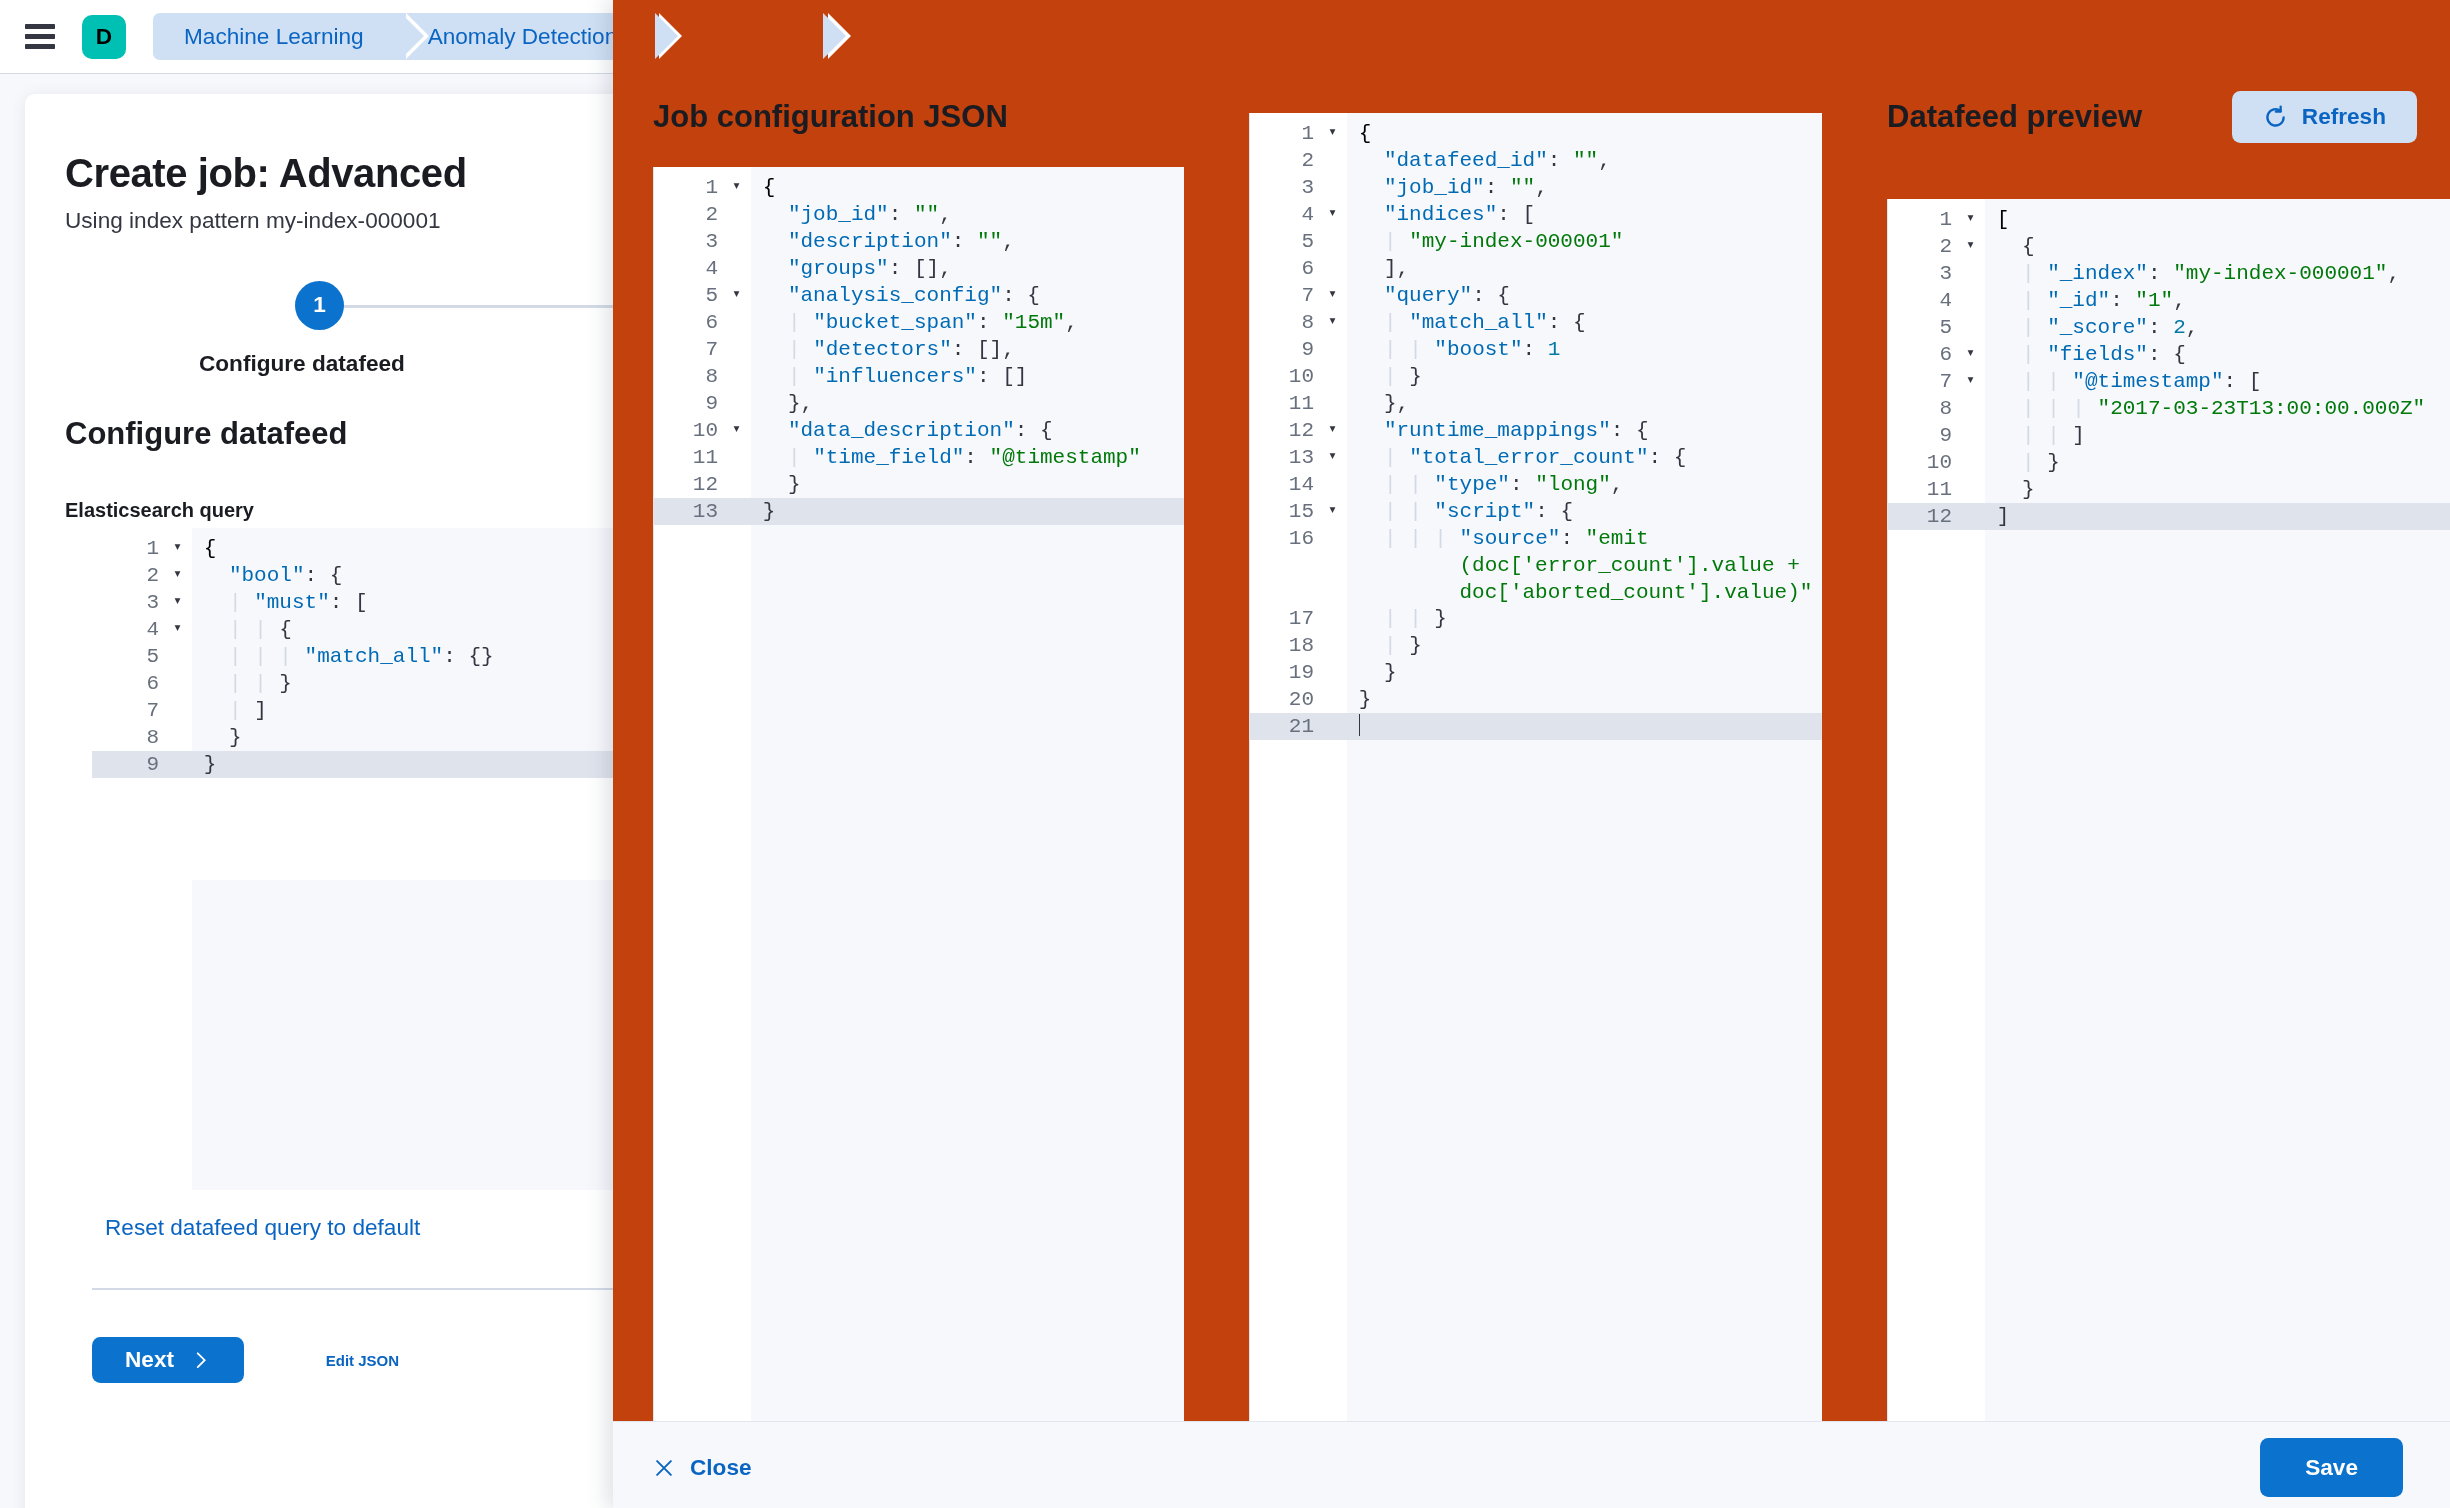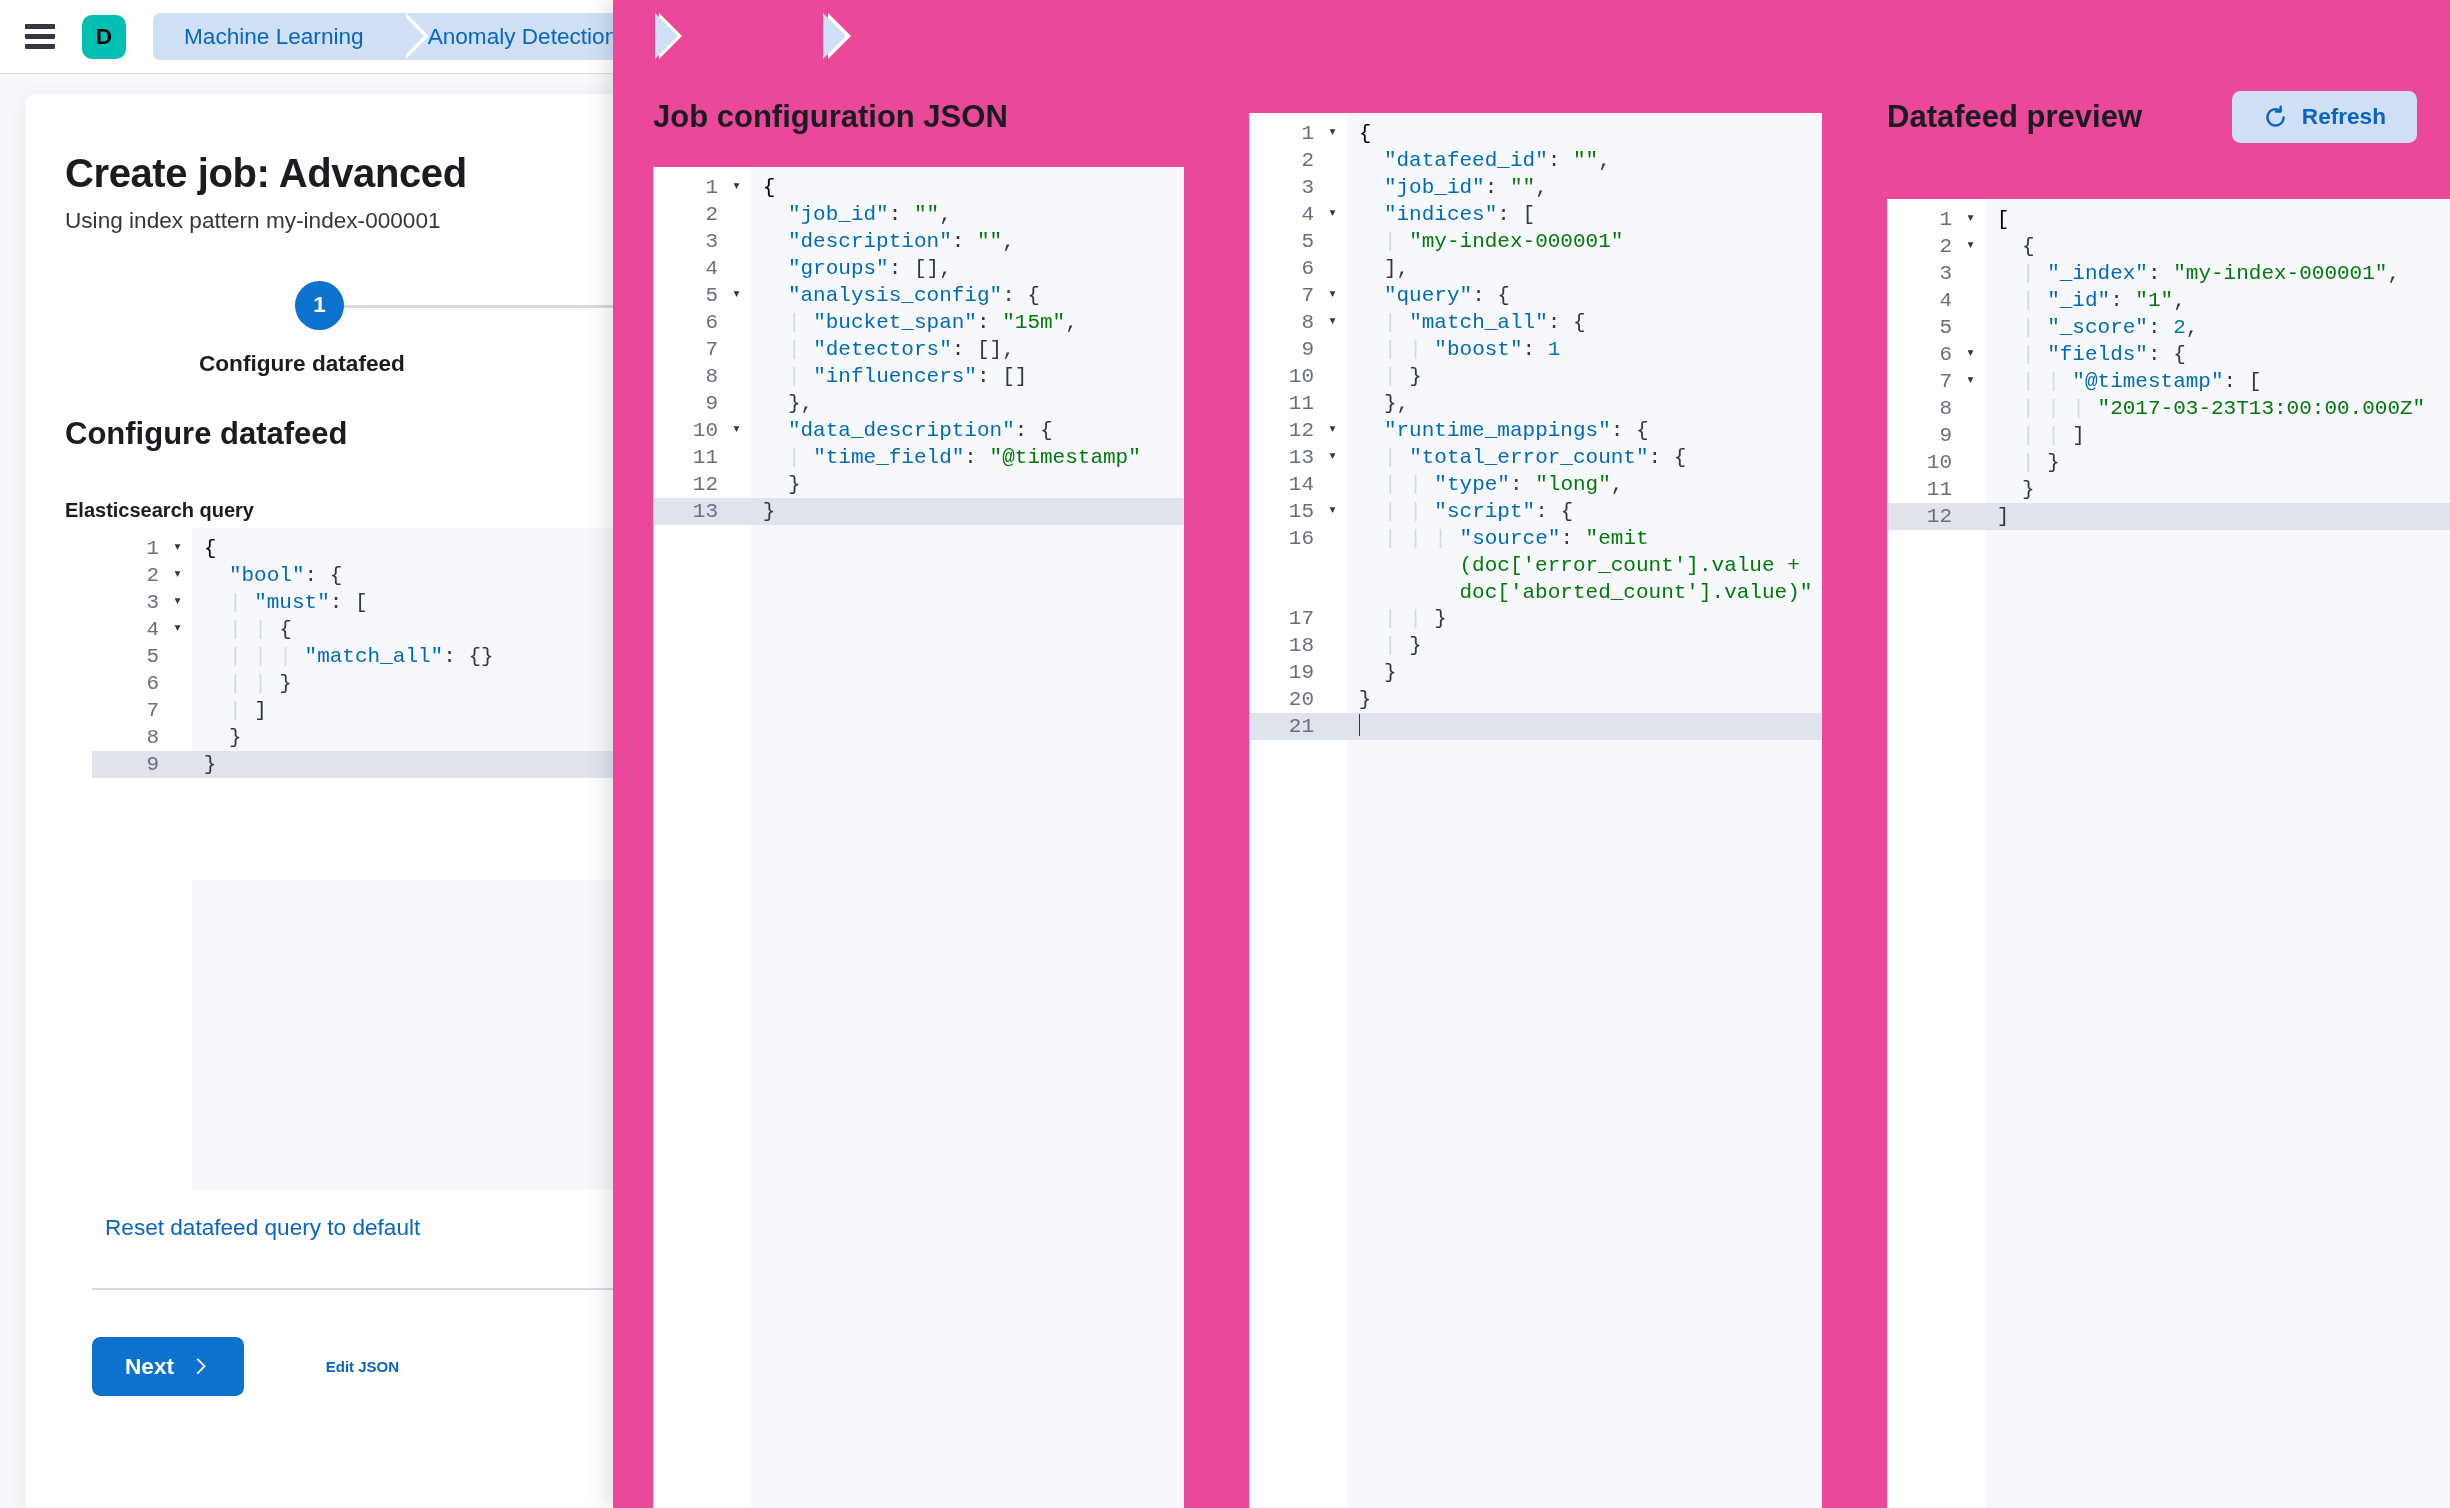--- a/index.html
+++ b/index.html
@@ -107,30 +107,30 @@
   .left-editor-blank { margin-left: 67px; width: 1089px; height: 310px; display:flex; }
   .left-editor-blank .lb-g { width: 100px; background:#fff; }
   .left-editor-blank .lb-c { flex:1; background:#f7f8fc; }
 
   .reset-link { font-size: 22.6px; color: #0a64c2; margin: 25px 0 0 80px; cursor: pointer; }
   .divider { margin: 47px 67px 0 67px; height: 1.7px; background: #d3dae6; }
 
   .btn-row { display: flex; align-items: center; margin: 47px 0 0 67px; gap: 52px; }
   .btn-primary {
     background: #0b72cd; color: #fff; font-size: 22.6px; font-weight: bold;
-    border: none; border-radius: 8.4px; padding: 0 33px; height: 59px;
+    border: none; border-radius: 8.4px; padding: 0 33px; height: 46px;
     display: flex; align-items: center; gap: 18.4px; cursor: pointer;
   }
   .btn-link { font-size: 15px; font-weight: bold; color: #0a64c2; cursor: pointer; margin-left: 30px; }
 
   
   .flyout {
     position: absolute; left: 613px; top: 0; width: 1837px; height: 1509px;
-    background: #ec4899; box-shadow: -7.5px 0 18.4px rgba(65,78,101,0.16);
-    display: flex; flex-direction: row;
+    background: #c2410c; box-shadow: -7.5px 0 18.4px rgba(65,78,101,0.16);
+    display: flex; flex-direction: column;
   }
   .flyout-body { flex: 1 1 auto; display: flex; padding: 90px 0 0 0; min-height: 0; }
   .fcol { display: flex; flex-direction: column; min-width: 0; }
   .fcol-head {
     display: flex; align-items: center; justify-content: space-between;
     padding: 0 33px 0 40px; height: 54px;
   }
   .fcol-title { font-size: 31px; font-weight: bold; color: #1a1c21; white-space: nowrap; }
   .refresh-btn {
     background: #cfe0f4; color: #0a64c2; border: none; border-radius: 8.4px;

